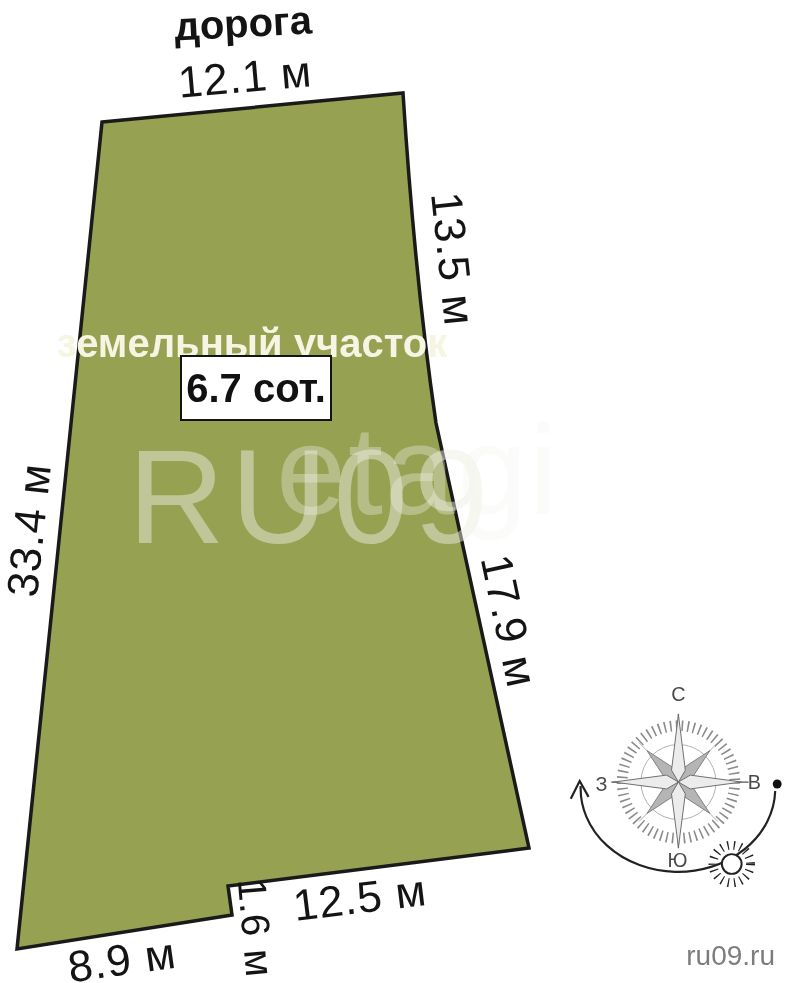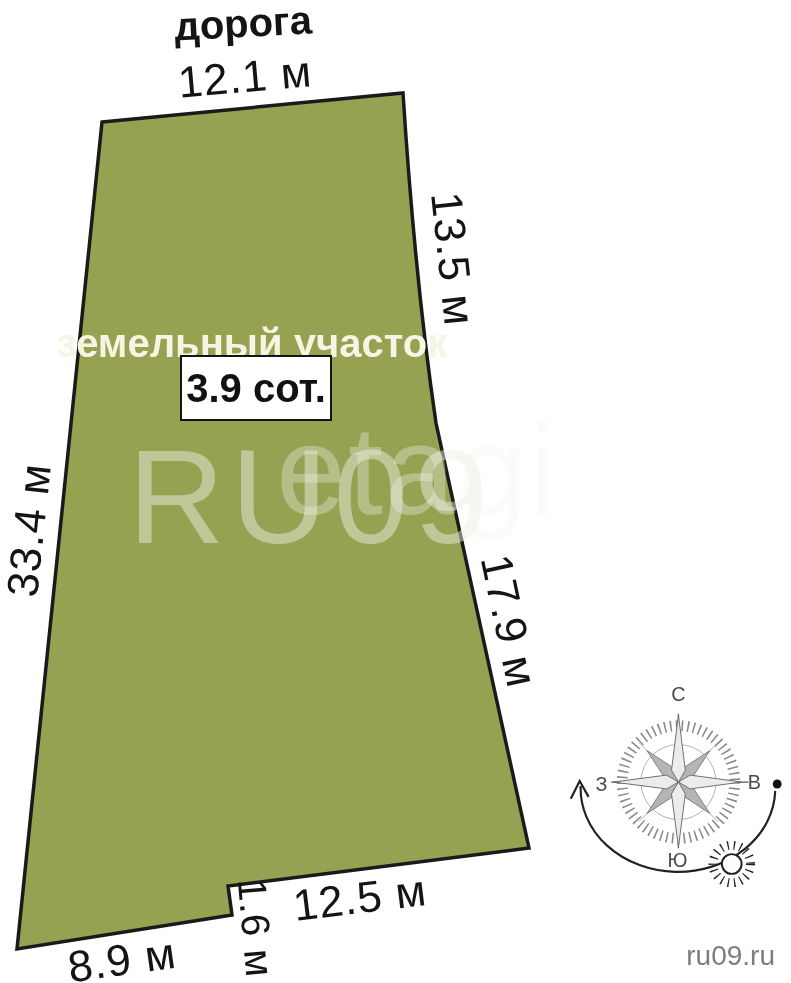--- a/index.html
+++ b/index.html
@@ -43,21 +43,21 @@
   <div class="lbl dim" style="left:245px;top:77px;--r:-5deg">12.1 м</div>
   <div class="lbl dim" style="left:453px;top:259px;--r:84deg">13.5 м</div>
   <div class="lbl dim" style="left:29px;top:530px;--r:-84deg">33.4 м</div>
   <div class="lbl dim" style="left:509px;top:621px;--r:78deg">17.9 м</div>
   <div class="lbl dim" style="left:360px;top:898px;--r:-7deg">12.5 м</div>
   <div class="lbl dim" style="left:256px;top:928px;--r:85deg;font-size:40px">1.6 м</div>
   <div class="lbl dim" style="left:122px;top:960px;--r:-8deg">8.9 м</div>
 
   <div class="lbl plot-name" style="left:252px;top:343px">земельный участок</div>
   <div class="area-box">
-    <span>3.9 сот.</span>
+    <span>6.7 сот.</span>
   </div>
 
   <svg class="layer" style="left:554px;top:672px" width="237" height="225" viewBox="0 0 240 225">
 
     <circle cx="126" cy="110" r="57" fill="none" stroke="#8a8a8a" stroke-width="11" stroke-dasharray="1.6 4.3"></circle>
 
     <circle cx="126" cy="110" r="38" fill="none" stroke="#b0b0b0" stroke-width="1"></circle>
 
     <line x1="126" y1="41" x2="126" y2="177" stroke="#555" stroke-width="1.3"></line>
     <line x1="58" y1="110" x2="197" y2="110" stroke="#555" stroke-width="1.3"></line>

